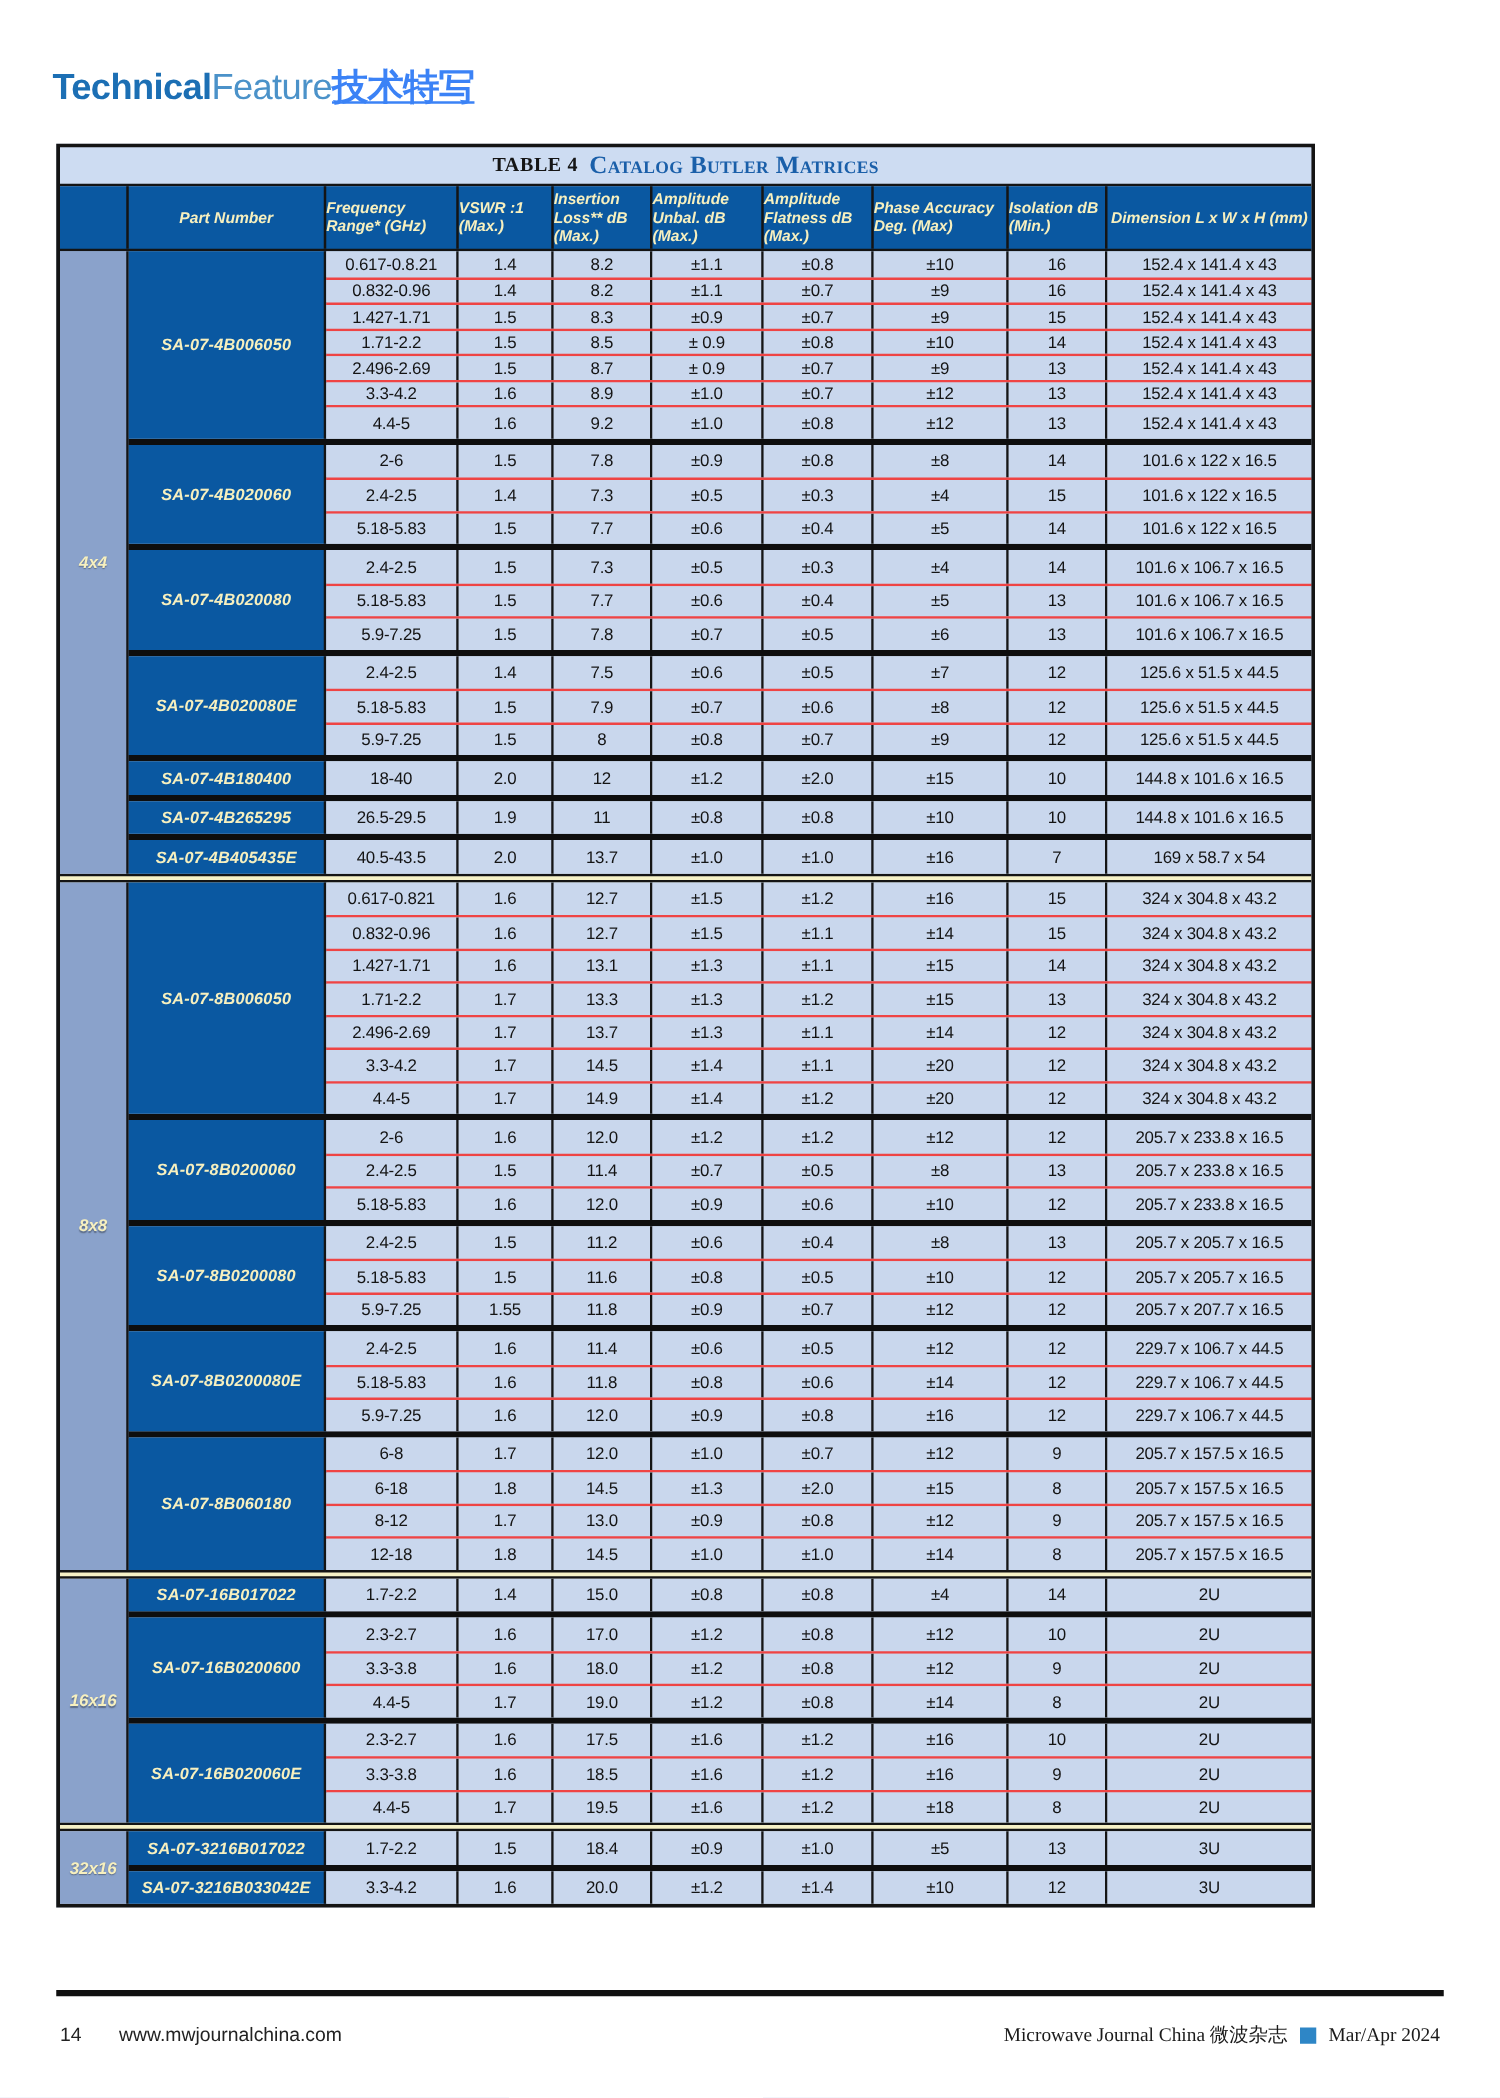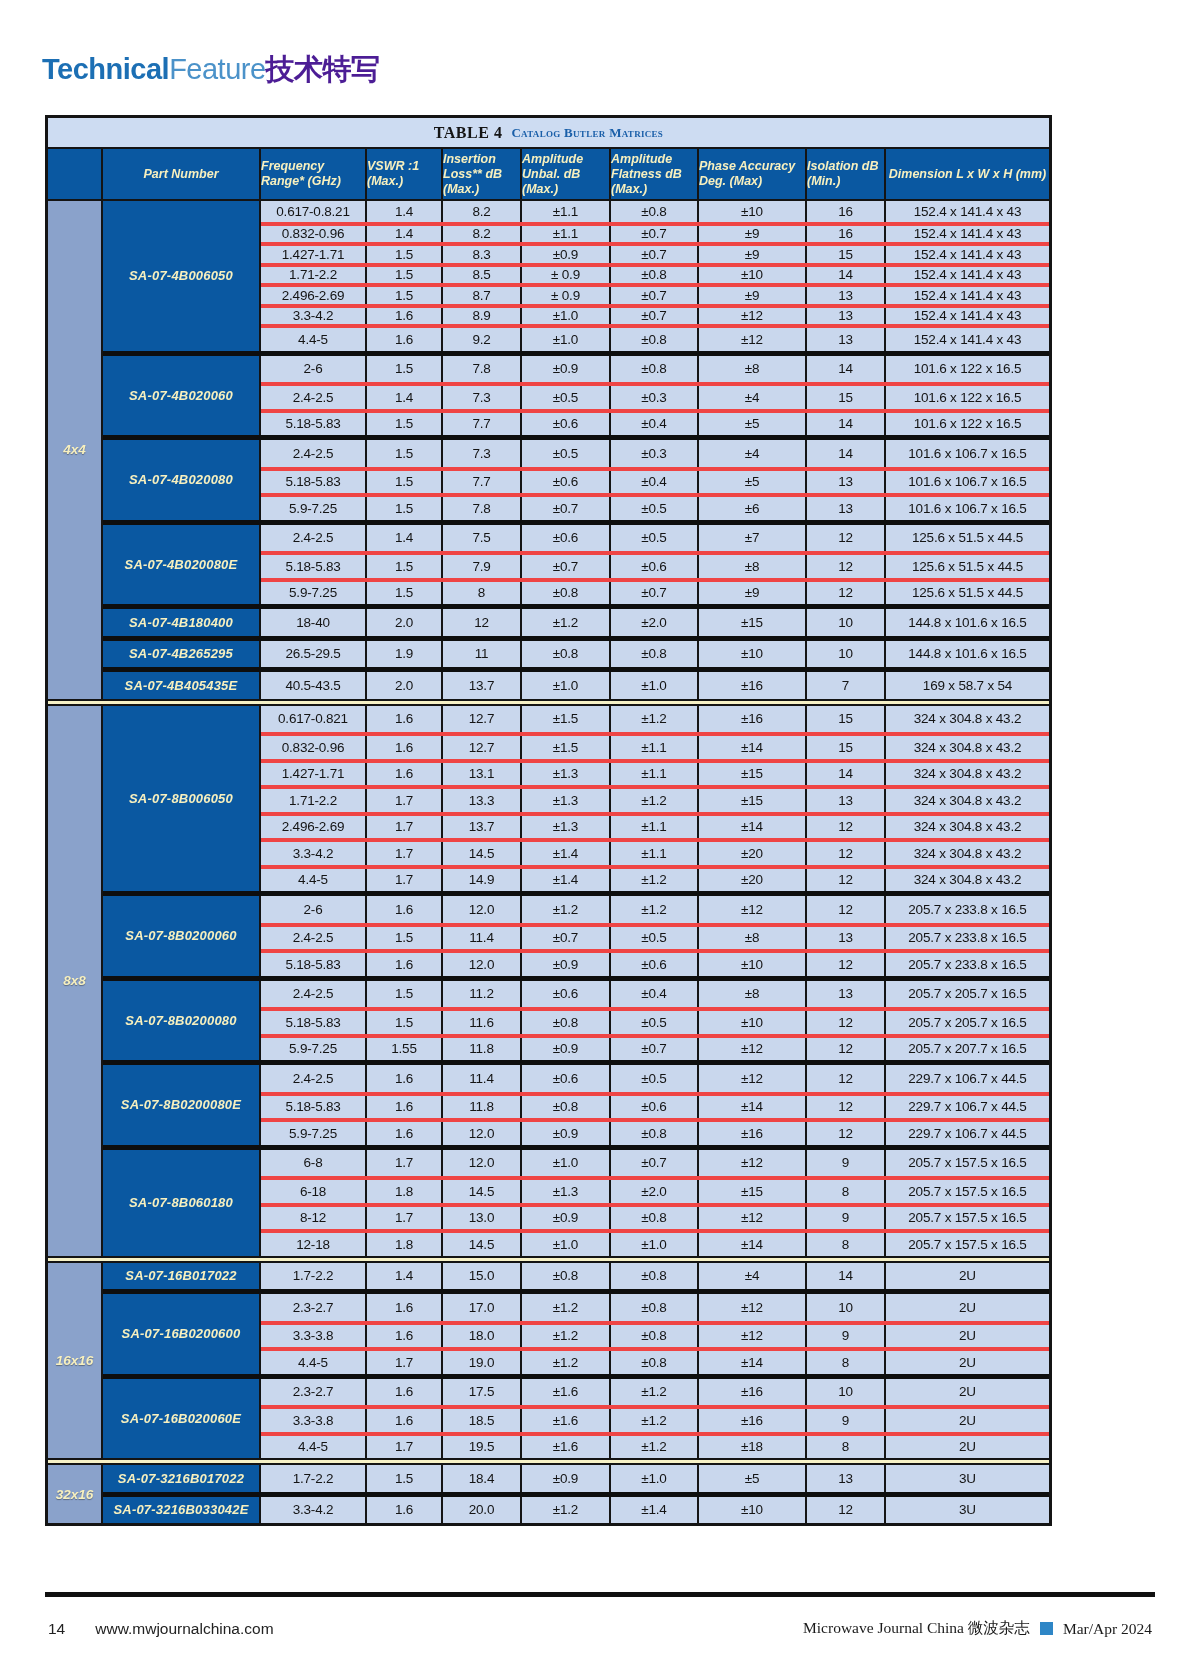--- a/index.html
+++ b/index.html
@@ -3,31 +3,31 @@
 <meta charset="utf-8">
 <style>
   * { box-sizing: border-box; margin: 0; padding: 0; }
   html,body { width: 1200px; height: 1678px; background: #ffffff;
     font-family: "Liberation Sans", sans-serif; position: relative; }
 
   
   .brand { position: absolute; left: 42px; top: 50px; font-size: 29px; letter-spacing: -0.5px; }
   .brand .b1 { font-weight: bold; color: #1c6fb4; }
   .brand .b2 { font-weight: normal; color: #4b92c9; }
-  .brand .b3 { font-weight: bold; color: #4c1d95; }
+  .brand .b3 { font-weight: bold; color: #3b82f6; text-decoration: underline; }
 
   
   .btable { position: absolute; left: 45px; top: 115px; width: 1007px;
     border: 3px solid #141414; background: #c9d7ed; }
   .title-bar { height: 31px; background: #cddcf2; border-bottom: 2px solid #141414;
     display: flex; align-items: center; justify-content: center; gap: 9px; }
   .title-bar .tnum { font-family: "Liberation Serif", serif; font-weight: bold;
     font-size: 16px; color: #151515; letter-spacing: 0.5px; }
   .title-bar .tsub { font-family: "Liberation Serif", serif; font-weight: bold;
-    font-variant: small-caps; font-size: 13px; color: #1a5fa9; letter-spacing: 0.3px; }
+    font-variant: small-caps; font-size: 20px; color: #1a5fa9; letter-spacing: 0.3px; }
 
   
   .hrow { display: flex; height: 52px; background: #0a58a1; border-bottom: 2px solid #141414; }
   .hc { display: flex; align-items: center; justify-content: center;
     border-right: 2px solid #141414; color: #f7f0bf; font-style: italic;
     font-weight: bold; font-size: 12.5px; line-height: 1.2; }
   .hc:last-child { border-right: none; }
 
   
   .col-group { width: 55px; flex: none; }
@@ -49,21 +49,21 @@
     text-shadow: 0 1px 1px rgba(0,0,0,.35); }
   .gbody { flex: 1; }
   .part-block { display: flex; }
   .part-block.thick { border-top: 5px solid #0e0e0e; }
   .part-cell { background: #0a58a1; border-right: 2px solid #141414;
     display: flex; align-items: center; justify-content: center;
     color: #f7f0bf; font-style: italic; font-weight: bold; font-size: 13px;
     letter-spacing: 0.2px; }
   .rows-col { flex: 1; display: flex; flex-direction: column; }
   .data-row { display: flex; height: 26.5px; flex: none; }
-  .data-row.bordered { border-top: 4px solid #ef4444; }
+  .data-row.bordered { border-top: 2px solid #ef4444; }
   .c { display: flex; align-items: center; justify-content: center;
     border-right: 2px solid #151515; font-size: 13.5px; color: #141414;
     letter-spacing: -0.2px; background: #c9d7ed; }
   .c:last-child { border-right: none; }
   .size-group:first-child .part-block:first-child .rows-col .data-row:nth-child(-n+6)
     { height: 20.5px; }
   .gsep { height: 7px; background: #f6f1c6;
     border-top: 2px solid #141414; border-bottom: 2px solid #141414; }
 
   

